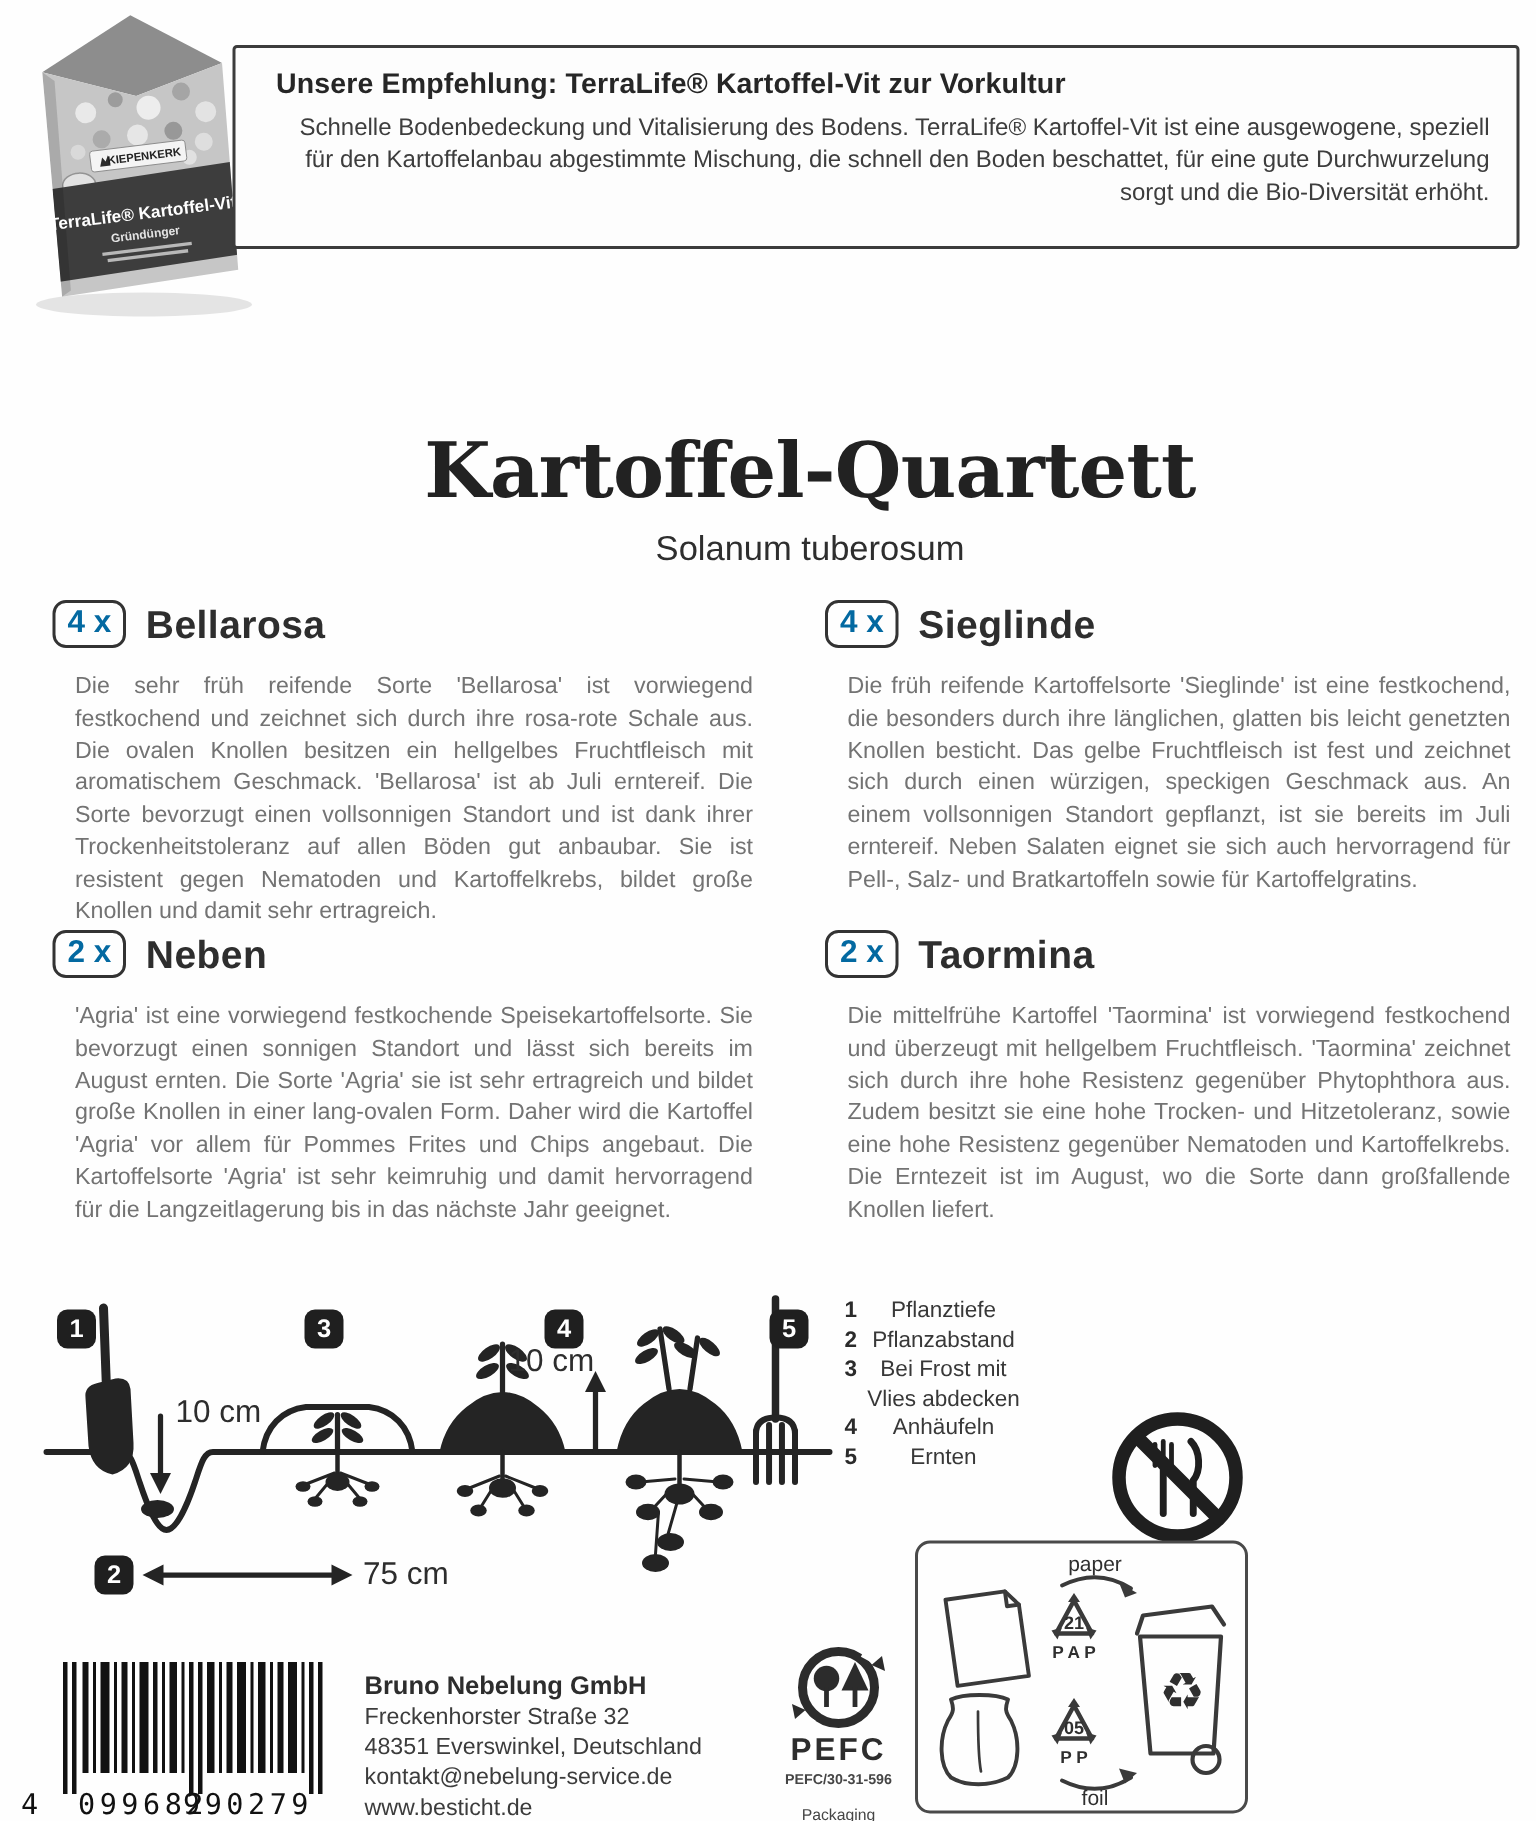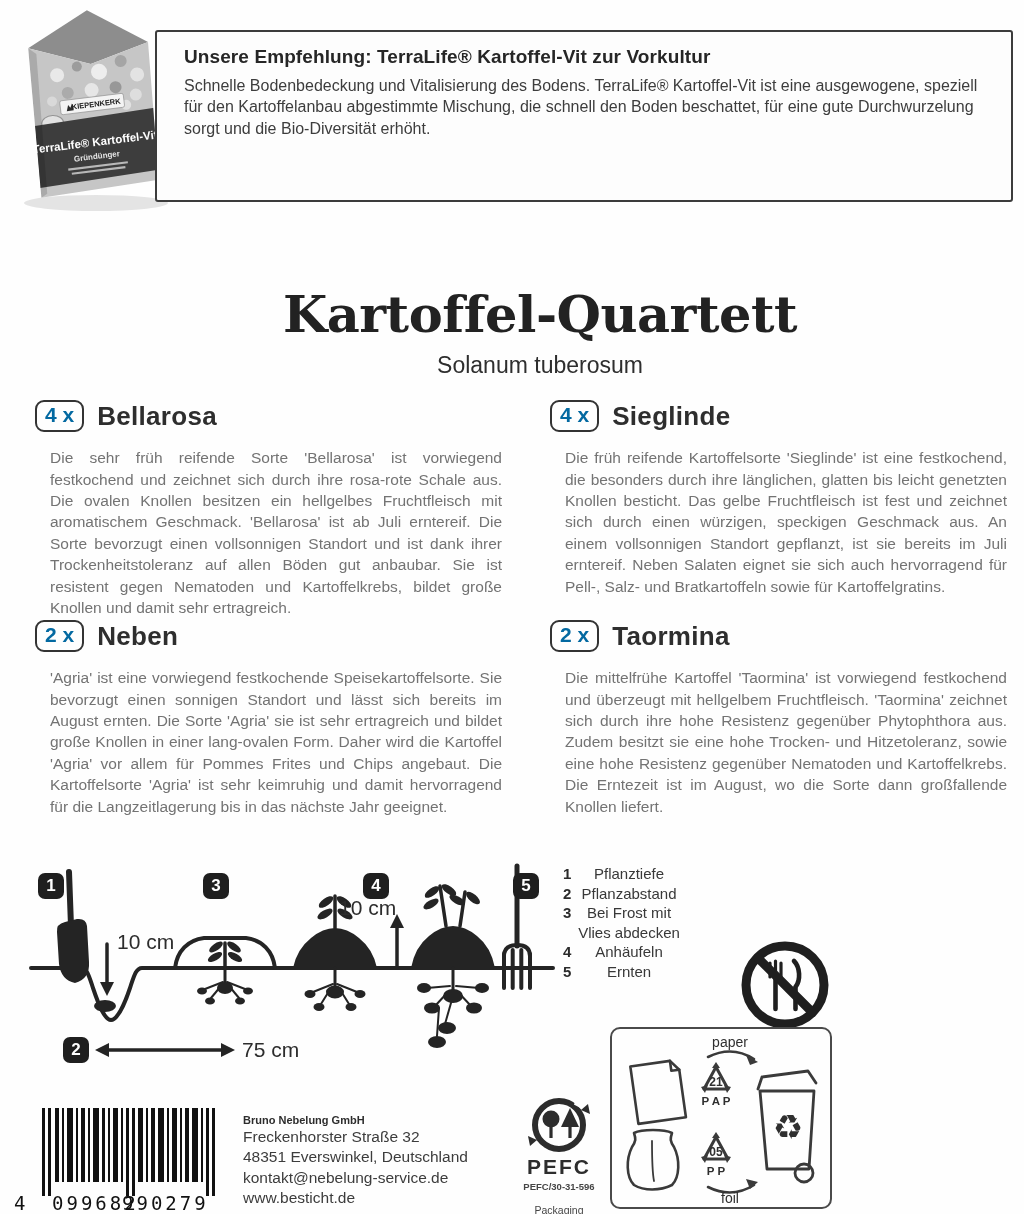--- a/index.html
+++ b/index.html
@@ -3,26 +3,26 @@
 <meta charset="utf-8">
 <style>
   html,body{margin:0;padding:0;}
   body{
     width:1024px;height:1214px;position:relative;background:#fefefe;
     font-family:"Liberation Sans", sans-serif;color:#3f3f3f;overflow:hidden;
   }
   .abs{position:absolute;}
   
   .infobox{
-    left:155px;top:30px;width:858px;height:172px;
+    left:155px;top:30px;width:858px;height:136px;
     border:2px solid #3c3c3c;border-radius:3px;background:#fdfdfd;
     box-sizing:border-box;padding:12px 18px 0 27px;
   }
   .infobox h2{margin:2px 0 7px 0;font-size:19px;color:#262626;letter-spacing:.1px;}
-  .infobox p{margin:0;font-size:16px;line-height:1.33;color:#3d3d3d;}
+  .infobox p{margin:0;font-size:16px;line-height:1.33;color:#3d3d3d;text-align:right;}
   
   .bag{left:8px;top:0px;width:170px;height:215px;}
   
   .titleblock{left:0;top:284px;width:1024px;text-align:center;padding-left:28px;}
   .titleblock h1{
     margin:0;font-family:"DejaVu Serif", serif;font-weight:bold;
     font-size:51px;color:#222;letter-spacing:-.5px;
   }
   .titleblock .subtitle{margin-top:8px;font-size:23px;color:#2e2e2e;}
   
@@ -41,21 +41,21 @@
     color:#fff;font-weight:bold;font-size:17px;display:flex;align-items:center;justify-content:center;
   }
   .measure{position:absolute;font-size:21px;color:#2d2d2d;white-space:nowrap;}
   
   .legend{left:563px;top:864px;width:130px;}
   .legend-row{display:flex;font-size:15px;line-height:1.3;color:#383838;}
   .legend-num{font-weight:bold;width:14px;flex:0 0 14px;color:#2b2b2b;}
   .legend-text{width:104px;text-align:center;}
   
   .company{left:243px;top:1113px;font-size:15.5px;line-height:1.3;color:#3c3c3c;}
-  .company .c-name{font-weight:bold;font-size:11px;color:#2d2d2d;}
+  .company .c-name{font-weight:bold;font-size:17px;color:#2d2d2d;}
   .pefc{left:500px;top:1096px;width:118px;text-align:center;color:#2d2d2d;}
   .pefc .pefc-name{font-weight:bold;font-size:21px;letter-spacing:2px;margin-top:1px;}
   .pefc .pefc-cert{font-size:9.5px;margin-top:2px;color:#454545;font-weight:bold;}
   .pefc .pefc-caption{font-size:10.5px;margin-top:12px;color:#454545;}
   .recycle-box{
     left:610px;top:1027px;width:222px;height:182px;border:2px solid #4a4a4a;
     border-radius:10px;box-sizing:border-box;background:#fefefe;
   }
   .barcode{left:14px;top:1108px;width:210px;height:104px;}
   .bc-digits{position:absolute;top:84px;left:0;width:210px;font-family:"DejaVu Sans Mono", monospace;font-size:19px;color:#111;}

